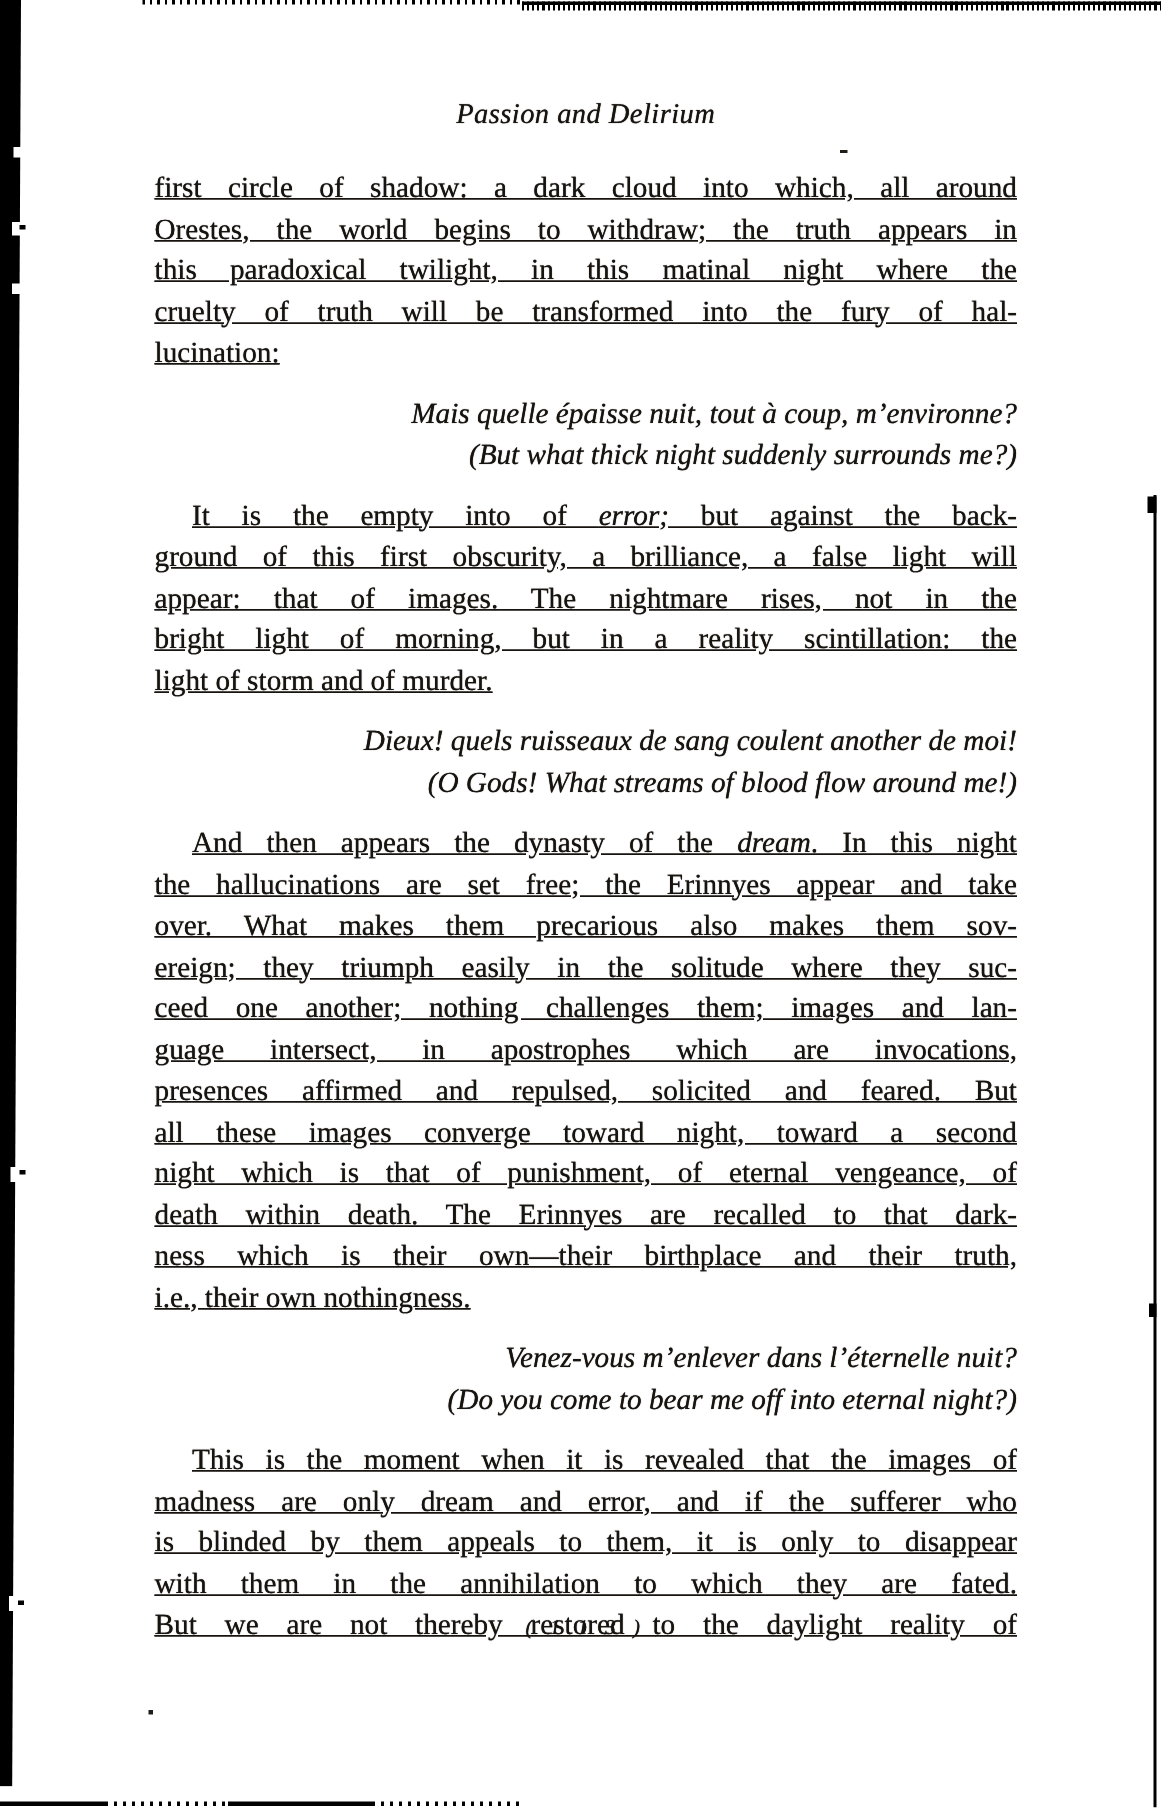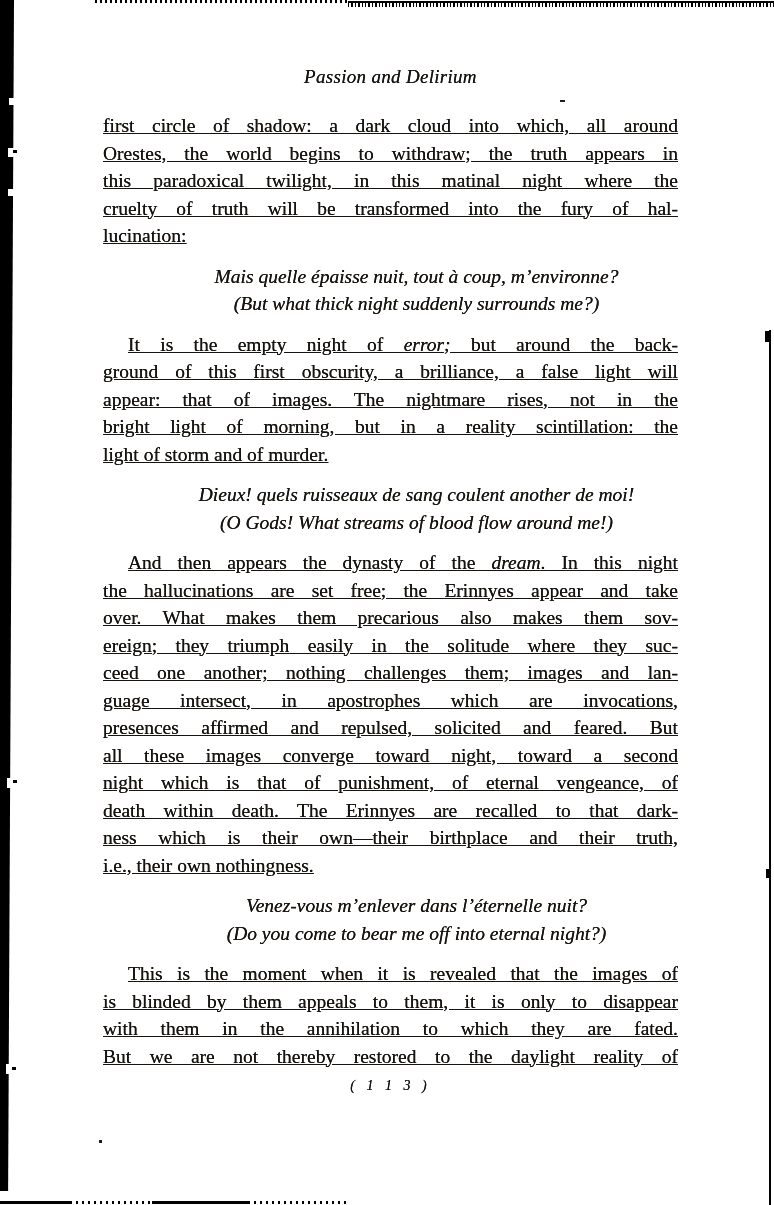--- a/index.html
+++ b/index.html
@@ -41,21 +41,21 @@
   .column {
     position:absolute; left:103px; top:112px; width:575px;
     font-size:19.5px; line-height:27.5px;
     text-shadow:0 0 0.55px currentColor;
   }
   .ln  { text-align:left; white-space:normal;text-decoration:underline; }
   .ln.j { text-align:justify; text-align-last:justify; }
   .ln.ind { text-indent:25px; }
   .it { font-style:italic; }
   .quote { margin:13px 0 13px 52px; }
-  .qln { text-align:center;font-style:italic; }
+  .qln { text-align:right;font-style:italic; }
   .page-number {
     position:absolute; left:103px; top:1078px; width:575px;
     text-align:center; font-style:italic; font-size:14px; letter-spacing:4px;
     text-shadow:0 0 0.6px currentColor;
   }
 </style>
 </head>
 <body>
 
 <div class="page">
@@ -92,21 +92,21 @@
         <div class="ln j"><span>Orestes, the world begins to withdraw; the truth appears in</span></div>
         <div class="ln j"><span>this paradoxical twilight, in this matinal night where the</span></div>
         <div class="ln j"><span>cruelty of truth will be transformed into the fury of hal-</span></div>
         <div class="ln"><span>lucination:</span></div>
       </div>
       <div class="quote">
         <div class="qln it">Mais quelle épaisse nuit, tout à coup, m’environne?</div>
         <div class="qln">(But what thick night suddenly surrounds me?)</div>
       </div>
       <div class="para">
-        <div class="ln j ind"><span>It is the empty night of </span><span class="it">error;</span><span> but around the back-</span></div>
+        <div class="ln j ind"><span>It is the empty into of </span><span class="it">error;</span><span> but against the back-</span></div>
         <div class="ln j"><span>ground of this first obscurity, a brilliance, a false light will</span></div>
         <div class="ln j"><span>appear: that of images. The nightmare rises, not in the</span></div>
         <div class="ln j"><span>bright light of morning, but in a reality scintillation: the</span></div>
         <div class="ln"><span>light of storm and of murder.</span></div>
       </div>
       <div class="quote">
         <div class="qln it">Dieux! quels ruisseaux de sang coulent another de moi!</div>
         <div class="qln">(O Gods! What streams of blood flow around me!)</div>
       </div>
       <div class="para">
@@ -122,20 +122,21 @@
         <div class="ln j"><span>death within death. The Erinnyes are recalled to that dark-</span></div>
         <div class="ln j"><span>ness which is their own—their birthplace and their truth,</span></div>
         <div class="ln"><span>i.e., their own nothingness.</span></div>
       </div>
       <div class="quote">
         <div class="qln it">Venez-vous m’enlever dans l’éternelle nuit?</div>
         <div class="qln">(Do you come to bear me off into eternal night?)</div>
       </div>
       <div class="para">
         <div class="ln j ind"><span>This is the moment when it is revealed that the images of</span></div>
+        <div class="ln j"><span>madness are only dream and error, and if the sufferer who</span></div>
         <div class="ln j"><span>is blinded by them appeals to them, it is only to disappear</span></div>
         <div class="ln j"><span>with them in the annihilation to which they are fated.</span></div>
       </div>
       <div class="para">
         <div class="ln j"><span>But we are not thereby restored to the daylight reality of</span></div>
       </div>
     </div>
   <div class="page-number">( 1 1 3 )</div>
 
 </div>

